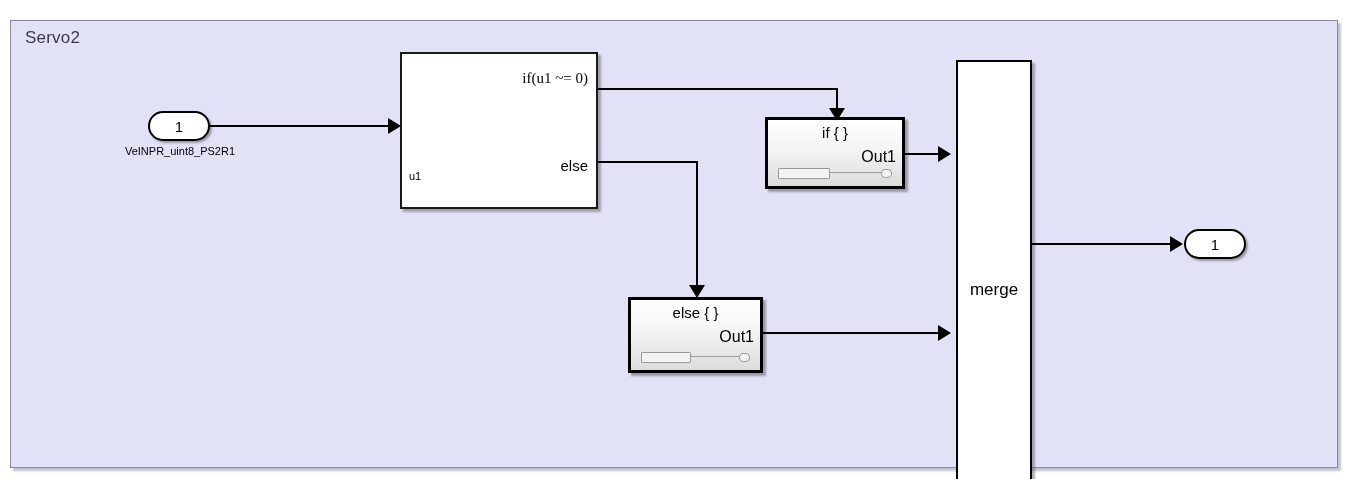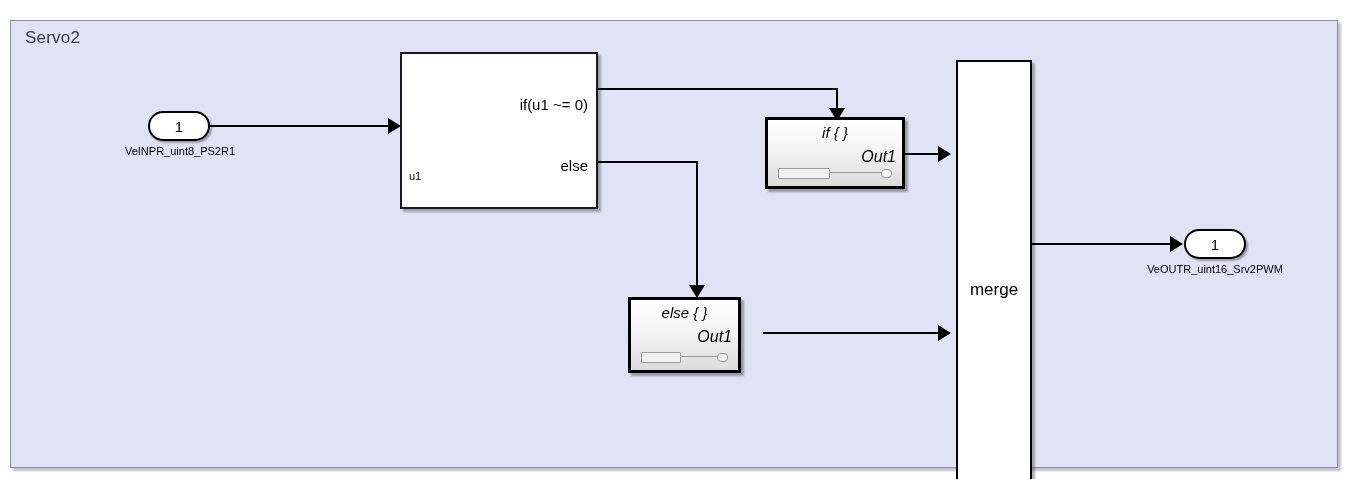--- a/index.html
+++ b/index.html
@@ -84,21 +84,20 @@
     font-size: 15px;
     color: #000;
     white-space: nowrap;
   }
 
   
   .subsys {
     border: 3px solid #000000;
     background: linear-gradient(180deg, #ffffff 0%, #f4f4f4 45%, #dcdcdc 100%);
     box-shadow: 3px 3px 2px rgba(60,60,70,0.45);
-    font-style: italic;
   }
   .subsys-title {
     position: absolute;
     top: 4px;
     left: 0;
     right: 0;
     text-align: center;
     font-size: 15px;
     color: #000;
   }
@@ -184,21 +183,21 @@
   <div class="node port" style="left:148px; top:111px;">
     <span>1</span>
   </div>
   <div class="port-label" style="left:60px; top:145px; width:240px;">VeINPR_uint8_PS2R1</div>
 
   <div class="wire wire-h" style="left:210px; top:125px; width:180px;"></div>
   <div class="arrow-r" style="left:388px; top:118px;"></div>
 
   <div class="node ifblock" style="left:400px; top:52px; width:198px; height:157px;">
     <span class="port-in" style="top:116px;">u1</span>
-    <span class="port-out" style="top:42px;">if(u1 ~= 0)</span>
+    <span class="port-out" style="top:16px;font-family:Liberation Serif, serif;">if(u1 ~= 0)</span>
     <span class="port-out" style="top:103px;">else</span>
   </div>
 
   <div class="wire wire-h" style="left:598px; top:88px; width:240px;"></div>
   <div class="wire wire-v" style="left:836px; top:88px; height:22px;"></div>
   <div class="arrow-d" style="left:829px; top:108px;"></div>
 
   <div class="wire wire-h" style="left:598px; top:161px; width:100px;"></div>
   <div class="wire wire-v" style="left:696px; top:161px; height:126px;"></div>
   <div class="arrow-d" style="left:689px; top:285px;"></div>
@@ -209,21 +208,21 @@
     <div class="subsys-scroll">
       <div class="track"></div>
       <div class="thumb"></div>
       <div class="knob"></div>
     </div>
   </div>
 
   <div class="wire wire-h" style="left:905px; top:153px; width:42px;"></div>
   <div class="arrow-r" style="left:938px; top:146px;"></div>
 
-  <div class="node subsys" style="left:628px; top:297px; width:113px; height:76px;">
+  <div class="node subsys" style="left:628px; top:297px; width:135px; height:76px;">
     <div class="subsys-title">else { }</div>
     <div class="subsys-out">Out1</div>
     <div class="subsys-scroll">
       <div class="track"></div>
       <div class="thumb"></div>
       <div class="knob"></div>
     </div>
   </div>
 
   <div class="wire wire-h" style="left:763px; top:332px; width:184px;"></div>
@@ -232,15 +231,14 @@
   <div class="node merge" style="left:956px; top:60px; width:76px; height:460px;">
     <span class="merge-label">merge</span>
   </div>
 
   <div class="wire wire-h" style="left:1032px; top:243px; width:146px;"></div>
   <div class="arrow-r" style="left:1170px; top:236px;"></div>
 
   <div class="node port" style="left:1184px; top:229px;">
     <span>1</span>
   </div>
-  <div class="port-label" style="left:1095px; top:263px; width:240px;">VeOUTR_uint16_Srv2PWM</div>
 
 </div>
 
 </body></html>

